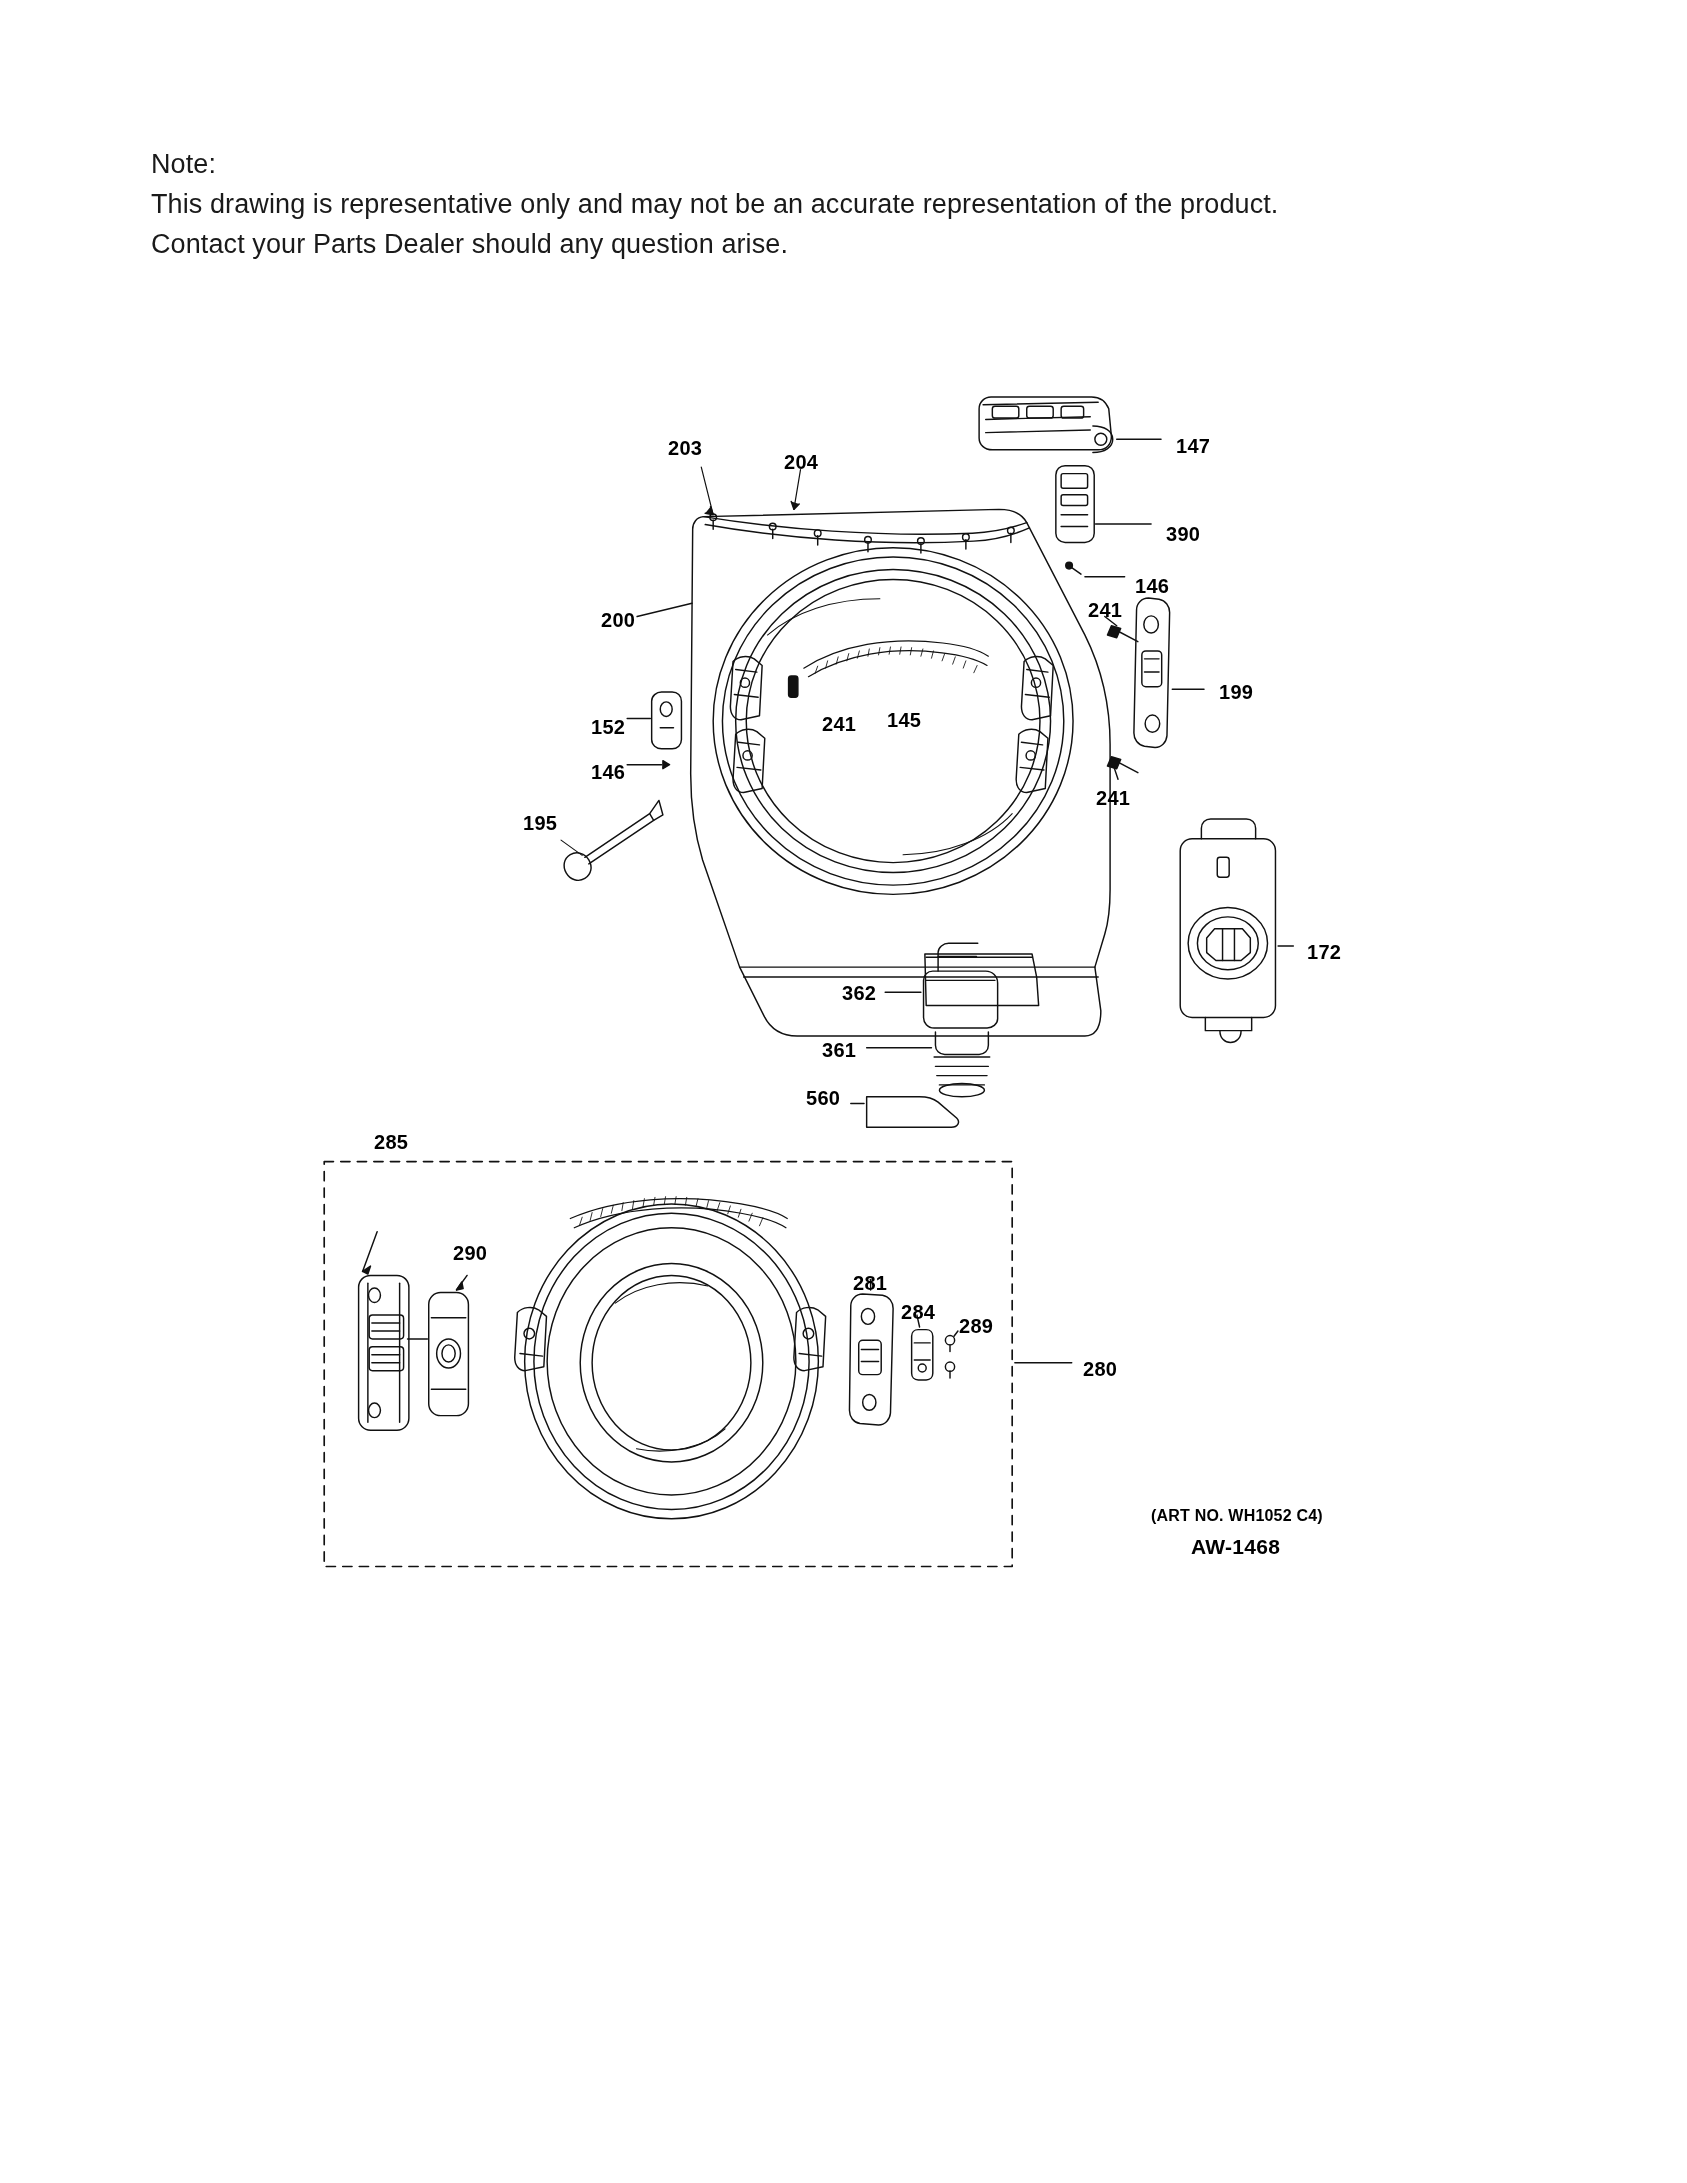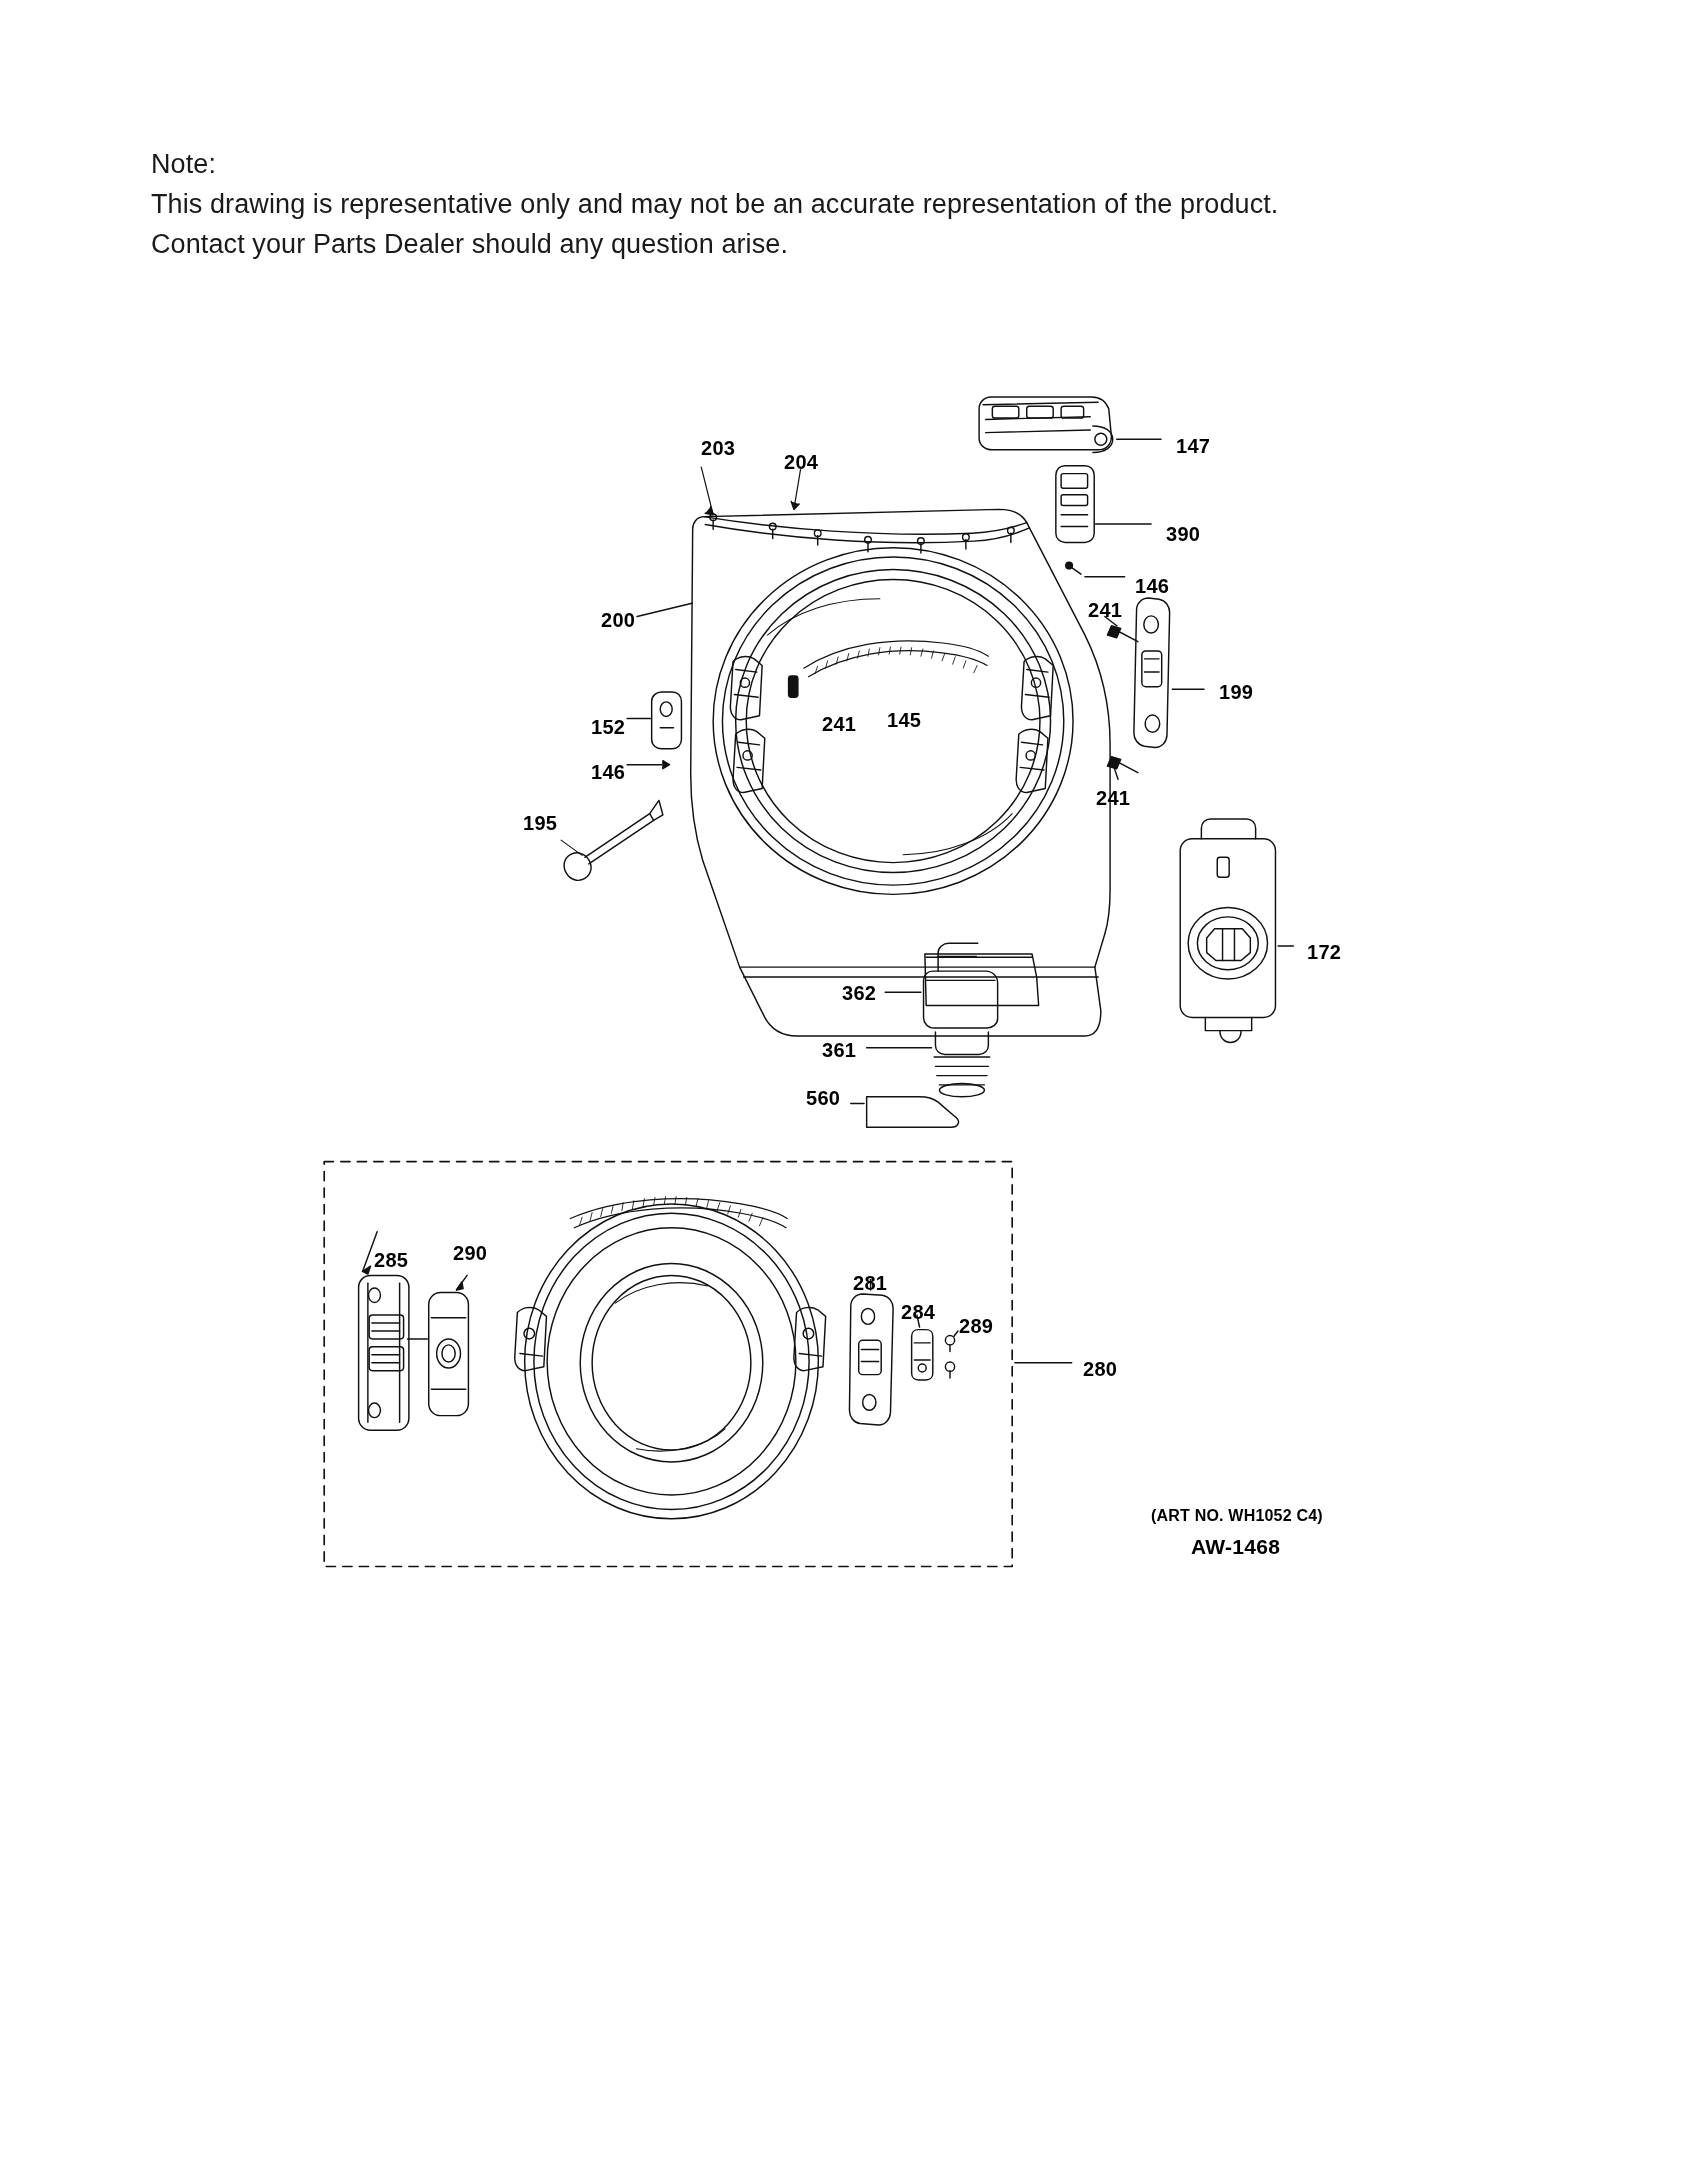--- a/index.html
+++ b/index.html
@@ -393,39 +393,39 @@
         <circle cx="1436" cy="2026" r="7"></circle>
         <path d="M1436 2033 l0 10"></path>
         <circle cx="1436" cy="2066" r="7"></circle>
         <path d="M1436 2073 l0 10"></path>
         <path d="M1448 2012 L1442 2020"></path>
       </g>
 
     </g>
   </svg>
 
-  <div class="callout" style="left:668px;  top:437px;margin-left:33px;">203</div>
+  <div class="callout" style="left:668px;  top:437px;">203</div>
   <div class="callout" style="left:784px;  top:451px;">204</div>
   <div class="callout" style="left:1176px;  top:435px;">147</div>
   <div class="callout" style="left:1166px;  top:523px;">390</div>
   <div class="callout" style="left:1135px;  top:575px;">146</div>
   <div class="callout" style="left:1088px;  top:599px;">241</div>
   <div class="callout" style="left:1219px;  top:681px;">199</div>
   <div class="callout" style="left:601px;   top:609px;">200</div>
   <div class="callout" style="left:822px;  top:713px;">241</div>
   <div class="callout" style="left:887px;  top:709px;">145</div>
   <div class="callout" style="left:591px;   top:716px;">152</div>
   <div class="callout" style="left:591px;   top:761px;">146</div>
   <div class="callout" style="left:1096px;  top:787px;">241</div>
   <div class="callout" style="left:523px;   top:812px;">195</div>
   <div class="callout" style="left:1307px;  top:941px;">172</div>
   <div class="callout" style="left:842px;  top:982px;">362</div>
   <div class="callout" style="left:822px;  top:1039px;">361</div>
   <div class="callout" style="left:806px;  top:1087px;">560</div>
-  <div class="callout" style="left:374px;   top:1249px;text-align:center;">285</div>
+  <div class="callout" style="left:374px;   top:1131px;text-align:center;">285</div>
   <div class="callout" style="left:453px;   top:1242px;">290</div>
   <div class="callout" style="left:853px;  top:1272px;">281</div>
   <div class="callout" style="left:901px;  top:1301px;">284</div>
   <div class="callout" style="left:947px;  top:1315px;margin-left:12px;">289</div>
   <div class="callout" style="left:1083px;  top:1358px;">280</div>
 
   <div class="art-no">(ART NO. WH1052 C4)</div>
   <div class="art-code">AW-1468</div>
 
 </div>

